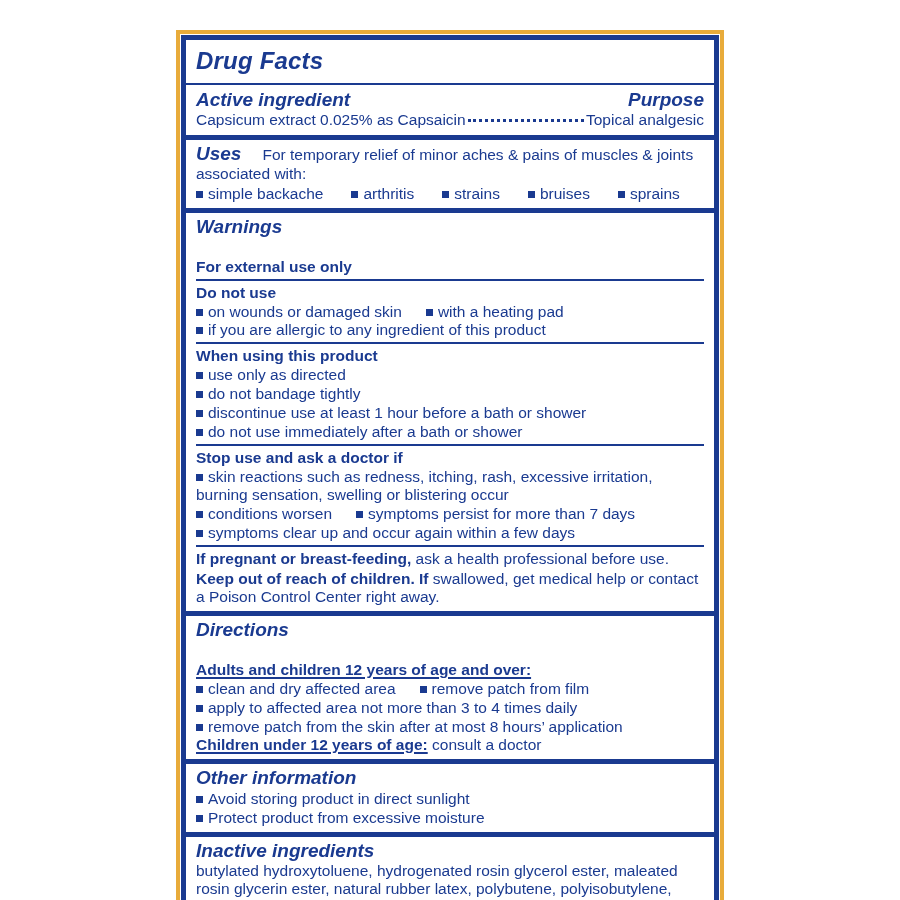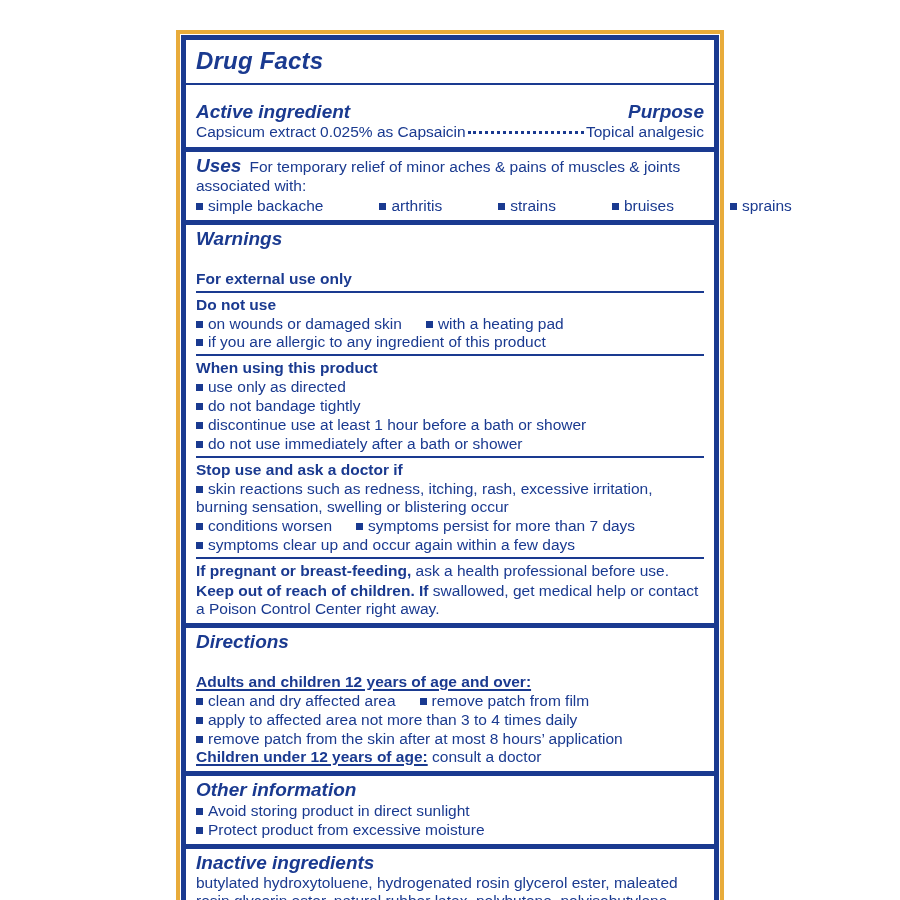--- a/index.html
+++ b/index.html
@@ -8,33 +8,33 @@
     font-family:"Liberation Sans","DejaVu Sans",sans-serif; color:var(--navy); }
   .label-frame { width:548px; margin:30px auto 0; border:4px solid var(--gold);
     padding:1px; background:#fff; }
   .label-inner { border:5px solid var(--navy); background:#fff; }
   .sec { padding:3px 10px 5px; }
   .bar { height:5px; background:var(--navy); }
   .rule1 { height:2px; background:var(--navy); margin:3px 0; }
   .rule2 { height:2px; background:var(--navy); }
   h1 { font-size:24px; font-style:italic; font-weight:bold; letter-spacing:0.2px; padding:4px 0 3px; }
   .h2i { font-size:19px; font-style:italic; font-weight:bold; }
-  .h2i.inline { margin-right:8px; }
+  .h2i.inline { margin-right:21px; }
   .h3 { font-weight:bold;margin-top:20px; }
   .body, .h3 { font-size:15.5px; line-height:1.16; }
-  .sec-pad-tight { padding-top:16px;border-radius:7px; }
+  .sec-pad-tight { padding-top:4px;border-radius:7px; }
   .row-between { display:flex; justify-content:space-between; align-items:baseline; }
   .leader-row { display:flex; align-items:baseline; font-size:15.5px; line-height:1.2; }
   .leader-row .txt { white-space:nowrap; }
   .leader { flex:1 1 auto; border-bottom:3px dotted var(--navy); margin:0 2px; transform:translateY(-3px); min-width:20px; }
   .sq { display:inline-block; width:7px; height:7px; background:var(--navy); margin-right:5px; position:relative; top:-1px; }
   .bullet { font-size:15.5px; line-height:1.16; margin-top:1px; }
   .bullet-row { display:flex; gap:24px; font-size:15.5px; line-height:1.16; margin-top:1px; flex-wrap:wrap; }
   .bullet-row .bullet { margin-top:0; white-space:nowrap; }
-  .uses-row { display:flex; gap:56px; font-size:15.5px; line-height:1.2; margin-top:2px; }
+  .uses-row { display:flex; gap:28px; font-size:15.5px; line-height:1.2; margin-top:2px; }
   .uses-row .bullet { white-space:nowrap; margin-top:0; }
   .uline { text-decoration:underline; text-decoration-thickness:2px; text-underline-offset:2px; }
   .mt2 { margin-top:2px; }
   .bold { font-weight:bold; }
 </style>
 </head>
 <body>
 
 <div class="label-frame">
   <div class="label-inner">

